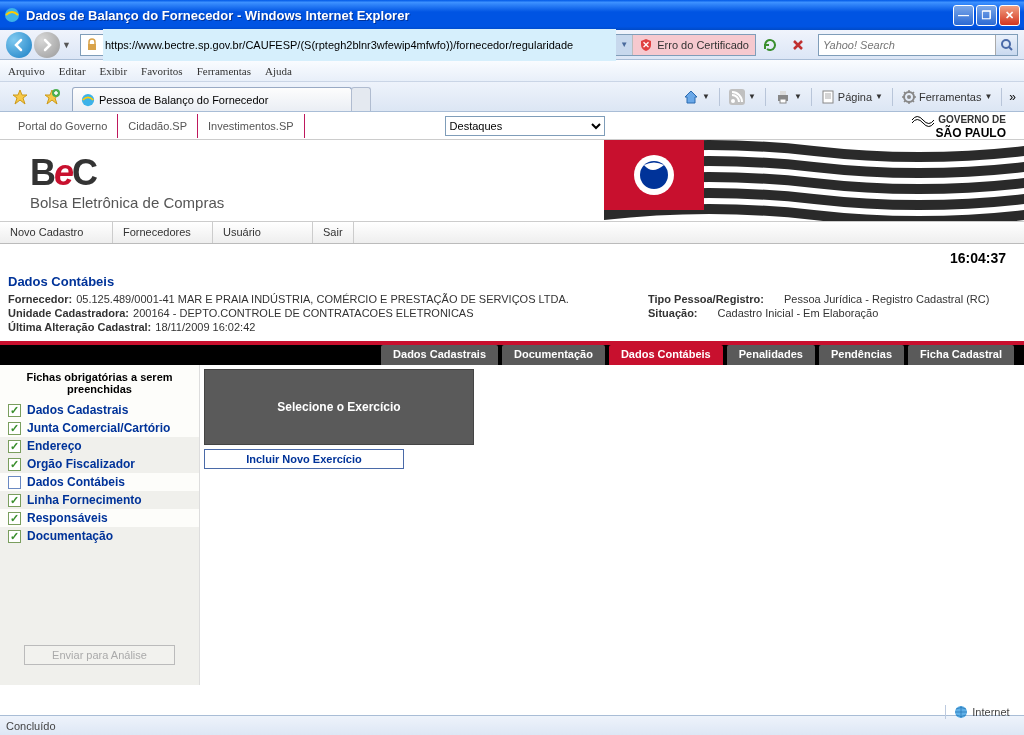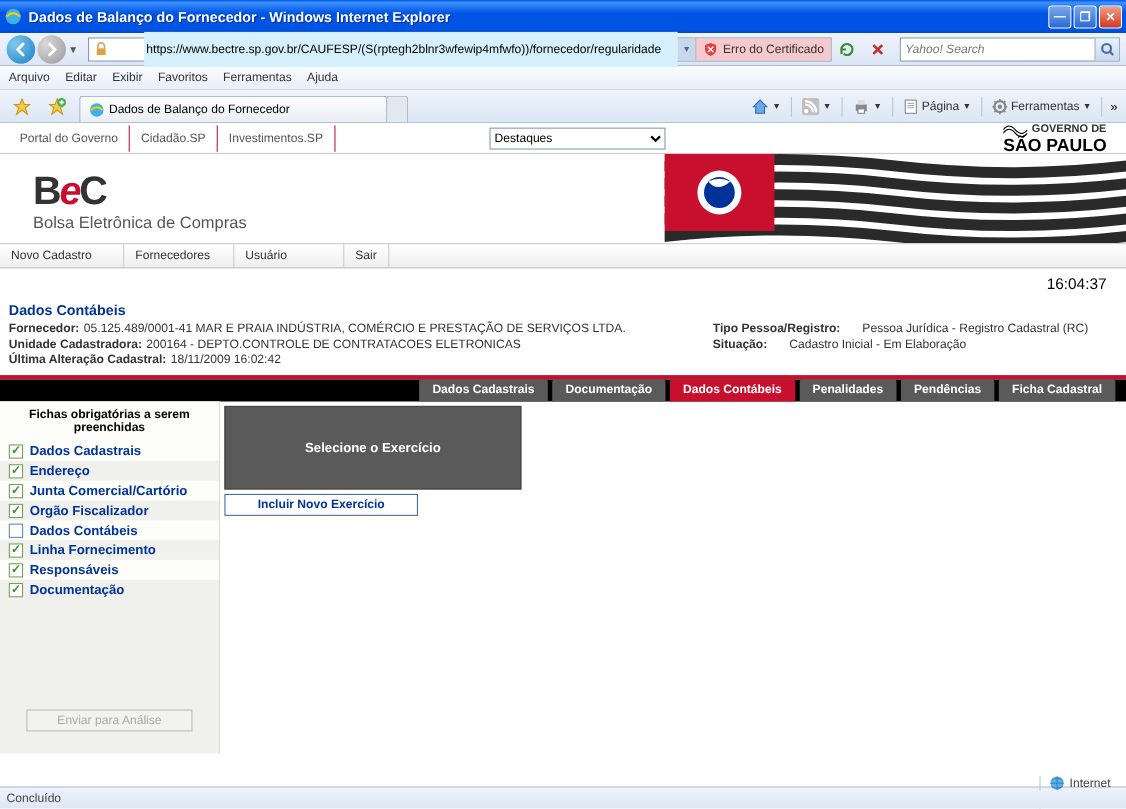--- a/index.html
+++ b/index.html
@@ -16,67 +16,67 @@
 
 
 .nav-toolbar { background: linear-gradient(to bottom, #f0f4fc, #dce6f6); height: 30px; display: flex; align-items: center; padding: 0 6px; border-bottom: 1px solid #a9bdd6; }
 .navbtn { width: 26px; height: 26px; border-radius: 50%; display: flex; align-items: center; justify-content: center; margin-right: 2px; cursor: pointer; }
 .navbtn.back { background: radial-gradient(circle at 30% 30%, #7fc9f0, #1a7fc4); }
 .navbtn.fwd { background: radial-gradient(circle at 30% 30%, #d8d8d8, #9a9a9a); }
 .navbtn svg { width: 14px; height: 14px; }
 .drop-arrow { width: 12px; color: #555; font-size: 9px; margin-right: 6px; cursor: pointer; }
 .addr-wrap { flex: 1; display: flex; align-items: center; background: #fff; border: 1px solid #7f9db9; height: 22px; }
 .addr-icon { width: 16px; height: 16px; margin: 0 3px; }
-.addr-input { flex: 1; border: none; font-size: 11px; outline: none; background: #d6effc; height: 100%; padding: 16px 2px; margin-left: 28px; }
+.addr-input { flex: 1; border: none; font-size: 11px; outline: none; background: #d6effc; height: 100%; padding: 16px 2px; }
 .addr-drop { width: 16px; background: #c7d8ed; color: #4a6a9c; display: flex; align-items: center; justify-content: center; font-size: 8px; cursor: pointer; height:100%; }
 .cert-badge { background: #f6c9cf; border-left: 1px solid #bbb; height: 100%; display: flex; align-items: center; padding: 0 6px; gap: 4px; font-size: 11px; color: #333; }
 .tool-icon { width: 20px; height: 20px; margin: 0 4px; display: flex; align-items: center; justify-content: center; cursor: pointer; }
 .search-wrap { width: 200px; display: flex; align-items: center; background: #fff; border: 1px solid #7f9db9; height: 22px; margin-left: 6px; }
 .search-input { flex: 1; border: none; outline: none; font-size: 11px; padding: 0 4px; font-style: italic; color: #999; }
 .search-btn { width: 22px; background: linear-gradient(to bottom,#eaf1fb,#c9d9ef); display:flex;align-items:center;justify-content:center; border-left:1px solid #aaa; height:100%; cursor:pointer;}
 
 
 .menubar { background: linear-gradient(to bottom, #fafcff, #e8eff9); height: 22px; display: flex; align-items: center; padding: 0 8px; border-bottom: 1px solid #cad5e6; gap: 14px; }
-.menubar span { cursor: pointer; color: #333; }
+.menubar span { cursor: pointer; color: #333; font-family: Liberation Serif, serif; }
 
 
 .cmdbar { background: linear-gradient(to bottom, #eef3fb, #dce6f4); height: 30px; display: flex; align-items: center; padding: 0 6px; border-bottom: 1px solid #a9bdd6; }
 .fav-icons { display: flex; gap: 4px; margin-right: 6px; }
 .tab { background: linear-gradient(to bottom, #fdfdfd, #eaeef4); border: 1px solid #99aac4; border-bottom: none; border-radius: 3px 3px 0 0; height: 24px; display: flex; align-items: center; padding: 0 8px; gap: 4px; min-width: 280px; margin-top: 5px; cursor: pointer; }
 .tab-blank { width: 20px; background: #e4e9f0; border:1px solid #b0bcd0; border-bottom:none; border-radius: 3px 3px 0 0; height:24px; margin-top:5px; margin-left:-1px; cursor:pointer;}
 .cmdbar-right { margin-left: auto; display: flex; align-items: center; gap: 2px; }
 .cmd-item { display: flex; align-items: center; gap: 3px; padding: 2px 4px; cursor: pointer; color: #333;}
 .cmd-sep { width:1px; height:18px; background:#b8c5d9; margin:0 3px;}
 
 
 .page { background: #fff; height: calc(735px - 30px - 30px - 22px - 30px - 20px); overflow: hidden; }
 
 .portal-links { height: 28px; border-bottom: 1px solid #ccc; display: flex; align-items: center; padding: 0 8px; gap: 0; background:#fff;}
 .portal-links a { color: #555; padding: 6px 10px; border-right: 1px solid #be185d; text-decoration: none; font-size:11px; cursor:pointer;}
 .destaques-sel { margin-left: 140px; width: 160px; font-size: 11px; border:1px solid #7f9db9; height:20px; background:#fff;}
 .gov-logo { margin-left: auto; margin-right: 10px; font-weight: bold; text-align: right; line-height: 1; }
 .gov-logo .l1 { font-size: 10px; color: #333; display: flex; align-items: center; gap: 4px; }
-.gov-logo .l2 { font-size: 16px; color: #000; }
+.gov-logo .l2 { font-size: 12px; color: #000; }
 
 .bec-header { height: 82px; border-bottom: 1px solid #ccc; position: relative; overflow: hidden; }
 .bec-logo { position: absolute; left: 30px; top: 12px; }
 .bec-logo .big { font-size: 36px; font-weight: bold; letter-spacing: -2px; }
 .bec-logo .big .b1 { color: #333; }
 .bec-logo .big .e { color: #c8102e; font-style: italic; }
 .bec-logo .big .c { color: #333; }
 .bec-logo .sub { font-size: 15px; color: #555; }
 .flag-waves { position: absolute; right: 0; top: 0; width: 420px; height: 82px; }
 
 .main-menu { height: 22px; background: linear-gradient(to bottom, #fff, #eee); border-bottom: 1px solid #bbb; display: flex; }
 .main-menu div { padding: 4px 10px; border-right: 1px solid #ccc; color: #333; cursor: pointer; font-size: 11px; }
 .main-menu div:first-child { width: 113px; }
 .main-menu div:nth-child(2) { width: 100px; }
 .main-menu div:nth-child(3) { width: 100px; }
 
-.clock-row { text-align: right; padding: 6px 18px; font-weight: normal; font-size: 14px; }
+.clock-row { text-align: right; padding: 6px 18px; font-weight: bold; font-size: 14px; }
 
 .section-title { color: #003399; font-weight: bold; font-size: 13px; padding: 2px 8px; }
 .info-rows { padding: 2px 8px; font-size: 11px; color: #333;}
 .info-rows .row { display: flex; margin-bottom: 2px; align-items: flex-end; }
 .info-rows .left { width: 640px; display: flex; gap: 4px;}
 .info-rows .right { display: flex; gap: 20px;}
 .info-rows b { font-weight: bold; }
 
 .red-stripe { height: 4px; background: #c8102e; margin-top: 4px; }
 .black-stripe { height: 20px; background: #000; }
@@ -90,21 +90,21 @@
 .sidebar-head { text-align: center; font-weight: bold; font-size: 11px; padding: 6px 4px; background: #fdfdfa; }
 .sidebar-item { display: flex; align-items: center; gap: 6px; padding: 2px 8px; color: #003399; font-weight: bold; font-size: 12px; cursor: pointer; }
 .sidebar-item.alt { background: #fdfdfa; }
 .chk { width: 13px; height: 13px; border: 1px solid #7a9e5e; background: #fff; display: inline-flex; align-items: center; justify-content: center; }
 .chk.checked::after { content: "✓"; color: #3a8f2e; font-size: 11px; font-weight: bold; line-height: 1; }
 .chk.unchecked { border-color: #6a89c2; }
 .send-btn { margin: 100px 24px 8px; padding: 3px 16px; border: 1px solid #bbb; background: #f2f2ee; color: #aaa; font-size: 11px; cursor: default; text-align:center;}
 
 .content { flex: 1; padding: 4px; }
 .exercicio-box { width: 270px; height: 76px; background: #5a5a5a; color: #fff; border: 1px solid #444; display: flex; align-items: center; justify-content: center; font-weight: bold; font-size: 12px; }
-.incluir-btn { margin-top: 4px; width: 176px; padding: 3px 16px; border: 1px solid #4a6aa8; background: #fff; color: #003399; font-weight: bold; font-size: 11px; cursor: pointer; text-align: center;}
+.incluir-btn { margin-top: 4px; width: 200px; padding: 3px 16px; border: 1px solid #4a6aa8; background: #fff; color: #003399; font-weight: bold; font-size: 11px; cursor: pointer; text-align: center;}
 
 
 .statusbar { position: fixed; bottom: 0; left: 0; right: 0; height: 20px; background: linear-gradient(to bottom, #eef3fb, #dde7f5); border-top: 1px solid #a9bdd6; display: flex; align-items: center; padding: 0 6px; font-size: 11px; color: #444; }
 .statusbar .s-right { margin-left: auto; display: flex; align-items: center; gap: 16px; flex-direction: column; }
 .statusbar .s-cell { border-left: 1px solid #bccadf; padding: 0 8px; display:flex; align-items:center; gap:4px; height:100%;}
 
 svg { display: block; }
 </style>
 </head>
 <body>
@@ -201,21 +201,21 @@
         </svg>
       </span>
   </div>
   <div class="tab">
     <span>
         <svg width="14" height="14" viewBox="0 0 16 16">
           <circle cx="8" cy="8" r="7" fill="#3db2e8"></circle>
           <path d="M2 8 Q8 2 14 8" stroke="#ffcc00" stroke-width="2" fill="none"></path>
         </svg>
       </span>
-    <span>Dados de Balanço do Fornecedor</span>
+    <span>Pessoa de Balanço do Fornecedor</span>
   </div>
   <div class="tab-blank"></div>
   <div class="cmdbar-right">
     <div class="cmd-item">
         <svg width="16" height="16" viewBox="0 0 16 16">
           <path d="M2 8 L8 2 L14 8 L12 8 L12 14 L4 14 L4 8 Z" fill="#6aa8e8" stroke="#2a6ab0"></path>
         </svg>
         <span style="font-size:8px;">▼</span>
       </div>
     <div class="cmd-sep"></div>
@@ -348,27 +348,27 @@
   </div>
 
   <div class="body-area">
     <div class="sidebar">
       <div class="sidebar-head">Fichas obrigatórias a serem preenchidas</div>
       <div id="sidebar-items">
           <div class="sidebar-item alt">
             <span class="chk checked"></span>
             <span>Dados Cadastrais</span>
           </div>
+          <div class="sidebar-item alt">
+            <span class="chk checked"></span>
+            <span>Junta Comercial/Cartório</span>
+          </div>
           <div class="sidebar-item">
             <span class="chk checked"></span>
             <span>Endereço</span>
-          </div>
-          <div class="sidebar-item alt">
-            <span class="chk checked"></span>
-            <span>Junta Comercial/Cartório</span>
           </div>
           <div class="sidebar-item">
             <span class="chk checked"></span>
             <span>Orgão Fiscalizador</span>
           </div>
           <div class="sidebar-item alt">
             <span class="chk unchecked"></span>
             <span>Dados Contábeis</span>
           </div>
           <div class="sidebar-item">

